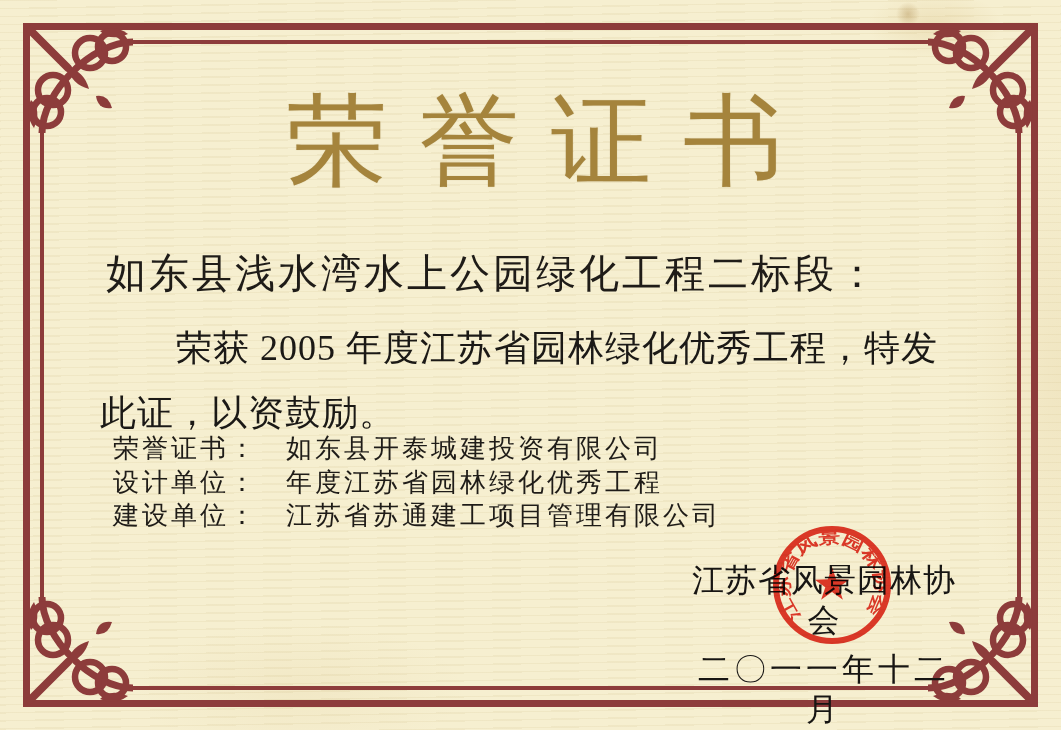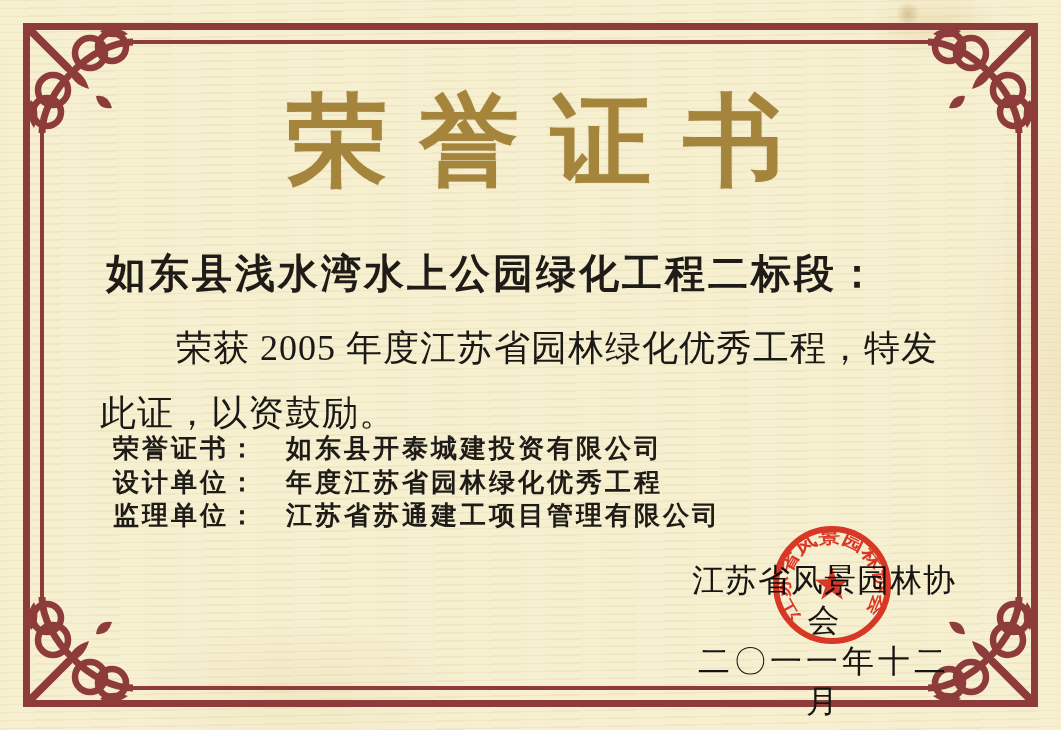--- a/index.html
+++ b/index.html
@@ -13,30 +13,30 @@
       radial-gradient(ellipse 90px 45px at 935px 25px, rgba(205,172,104,.22), rgba(205,172,104,0) 75%),
       radial-gradient(ellipse 130px 330px at 1061px 380px, rgba(205,172,104,.14), rgba(205,172,104,0) 75%),
       radial-gradient(ellipse 220px 90px at 300px 690px, rgba(205,172,104,.10), rgba(205,172,104,0) 75%),
       repeating-linear-gradient(179deg, rgba(193,172,112,.12) 0 1.5px, rgba(193,172,112,0) 1.5px 8px),
       #f6efd0;
   }
   .frame-svg{position:absolute;left:0;top:0;z-index:1;}
   .title{
     position:absolute;left:0;top:86px;width:100%;
     text-align:center;
-    font-size:100px;line-height:1.12;font-weight:700;
+    font-size:100px;line-height:1.12;font-weight:400;
     letter-spacing:32px;padding-left:41px;box-sizing:border-box;
     color:#a5843c;
     font-family:"Liberation Serif", serif;
     text-shadow:0 0 1px rgba(120,92,30,.35);
     z-index:2;
   }
   .brush{
     font-family:cursive;
-    font-weight:700;
+    font-weight:400;
     color:#1f1c18;
   }
   .recipient{
     position:absolute;left:106px;top:246px;
     font-size:40px;letter-spacing:3px;
     z-index:2;
   }
   .body-text{
     position:absolute;left:100px;top:316px;width:862px;
     font-size:36px;line-height:65px;letter-spacing:1px;
@@ -52,21 +52,21 @@
   }
   .unit-row{white-space:nowrap;}
   .unit-name{margin-left:28px;}
   .issuer-block{
     position:absolute;left:688px;top:560px;width:272px;
     text-align:center;color:#171513;
     font-family:"Liberation Serif", serif;
     z-index:2;
   }
   .issuer-name{font-size:32px;letter-spacing:1px;line-height:40px;}
-  .issue-date{font-size:32px;letter-spacing:4px;line-height:40px;margin-top:1px;}
+  .issue-date{font-size:32px;letter-spacing:4px;line-height:40px;margin-top:9px;}
   .seal{
     position:absolute;left:768px;top:521px;width:128px;height:128px;
     z-index:3;
     mix-blend-mode:multiply;
     opacity:.92;
   }
 </style>
 </head>
 <body>
 
@@ -122,21 +122,21 @@
   <div class="body-text">荣获 2005 年度江苏省园林绿化优秀工程，特发此证，以资鼓励。</div>
 
   <div class="units brush">
     <div class="unit-row">
       <span class="unit-label">荣誉证书：</span><span class="unit-name">如东县开泰城建投资有限公司</span>
     </div>
     <div class="unit-row">
       <span class="unit-label">设计单位：</span><span class="unit-name">年度江苏省园林绿化优秀工程</span>
     </div>
     <div class="unit-row">
-      <span class="unit-label">监理单位：</span><span class="unit-name">江苏省苏通建工项目管理有限公司</span>
+      <span class="unit-label">建设单位：</span><span class="unit-name">江苏省苏通建工项目管理有限公司</span>
     </div>
   </div>
 
   <div class="issuer-block">
     <div class="issuer-name">江苏省风景园林协会</div>
     <div class="issue-date">二〇一一年十二月</div>
   </div>
 
   <svg class="seal" viewBox="0 0 128 128">
     <circle cx="64" cy="64" r="56" fill="none" stroke="#e02a1e" stroke-width="6"></circle>

